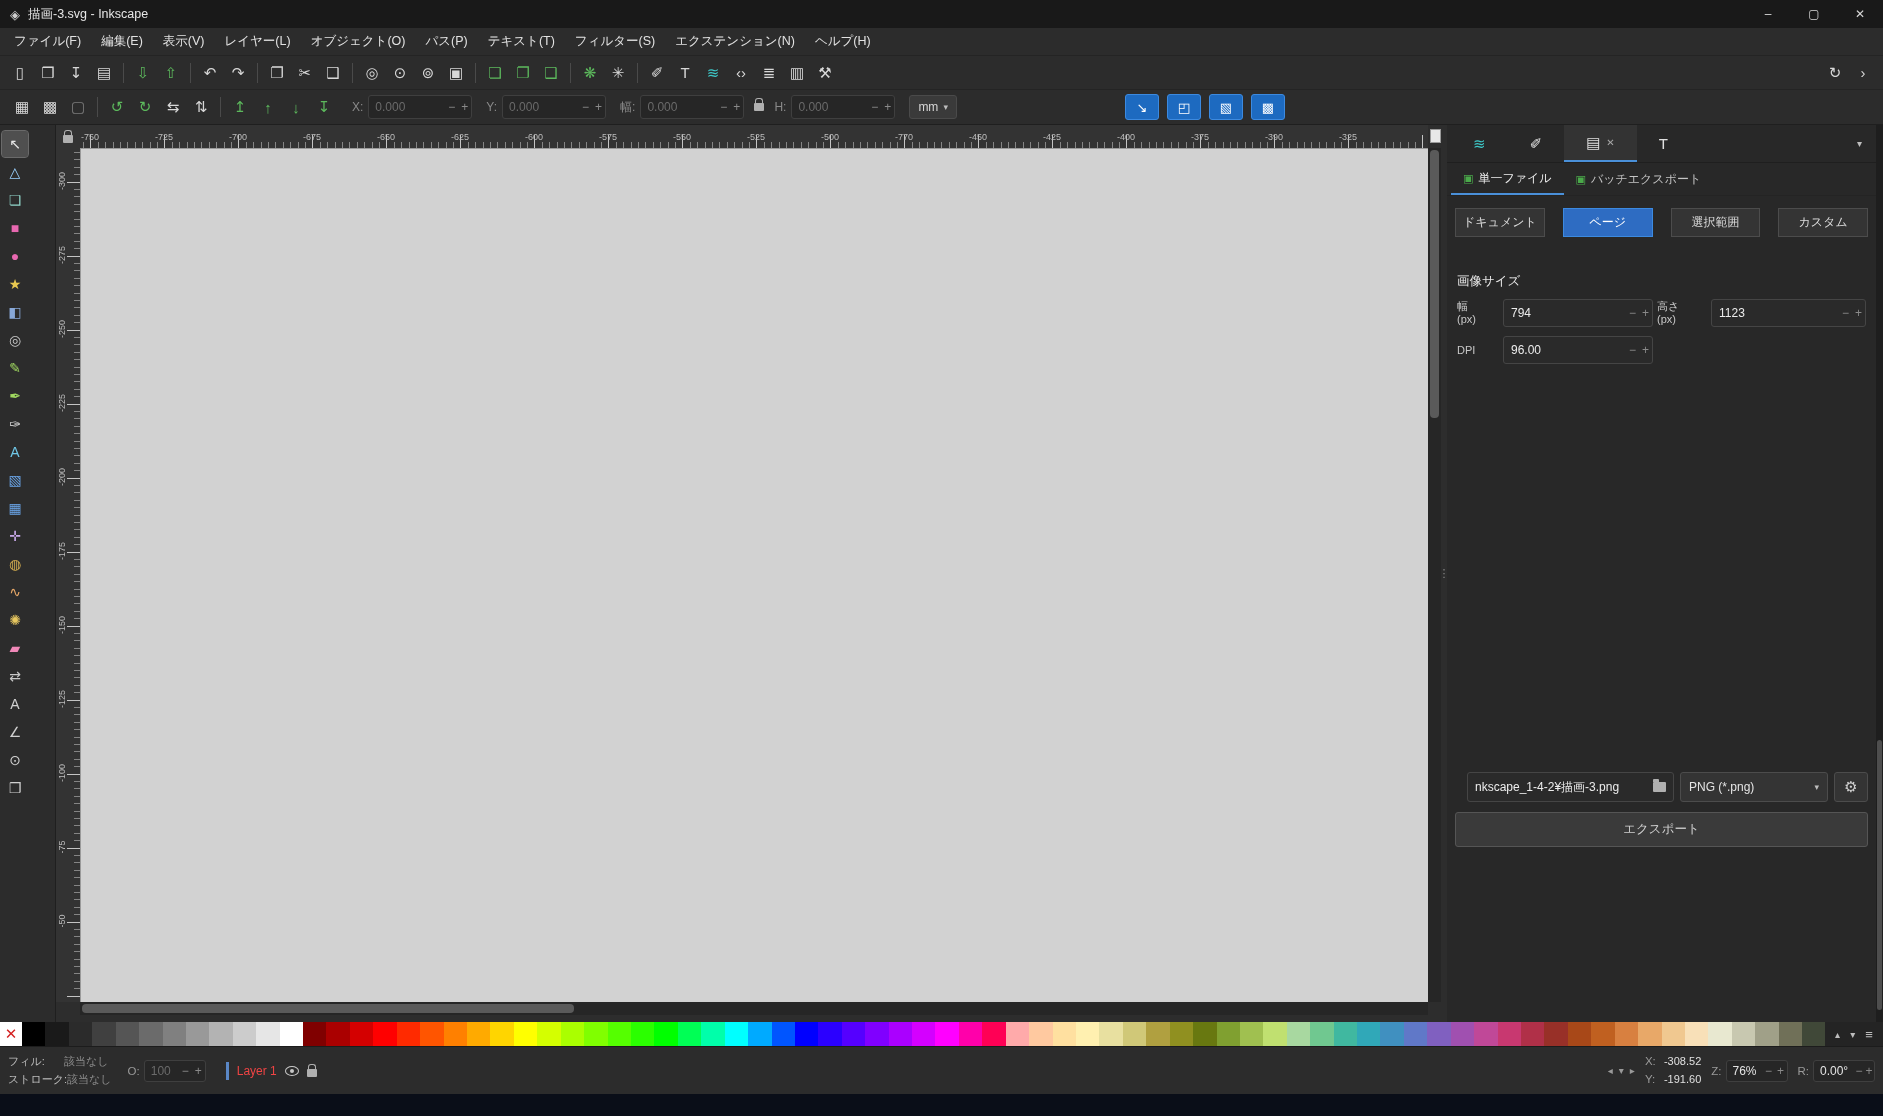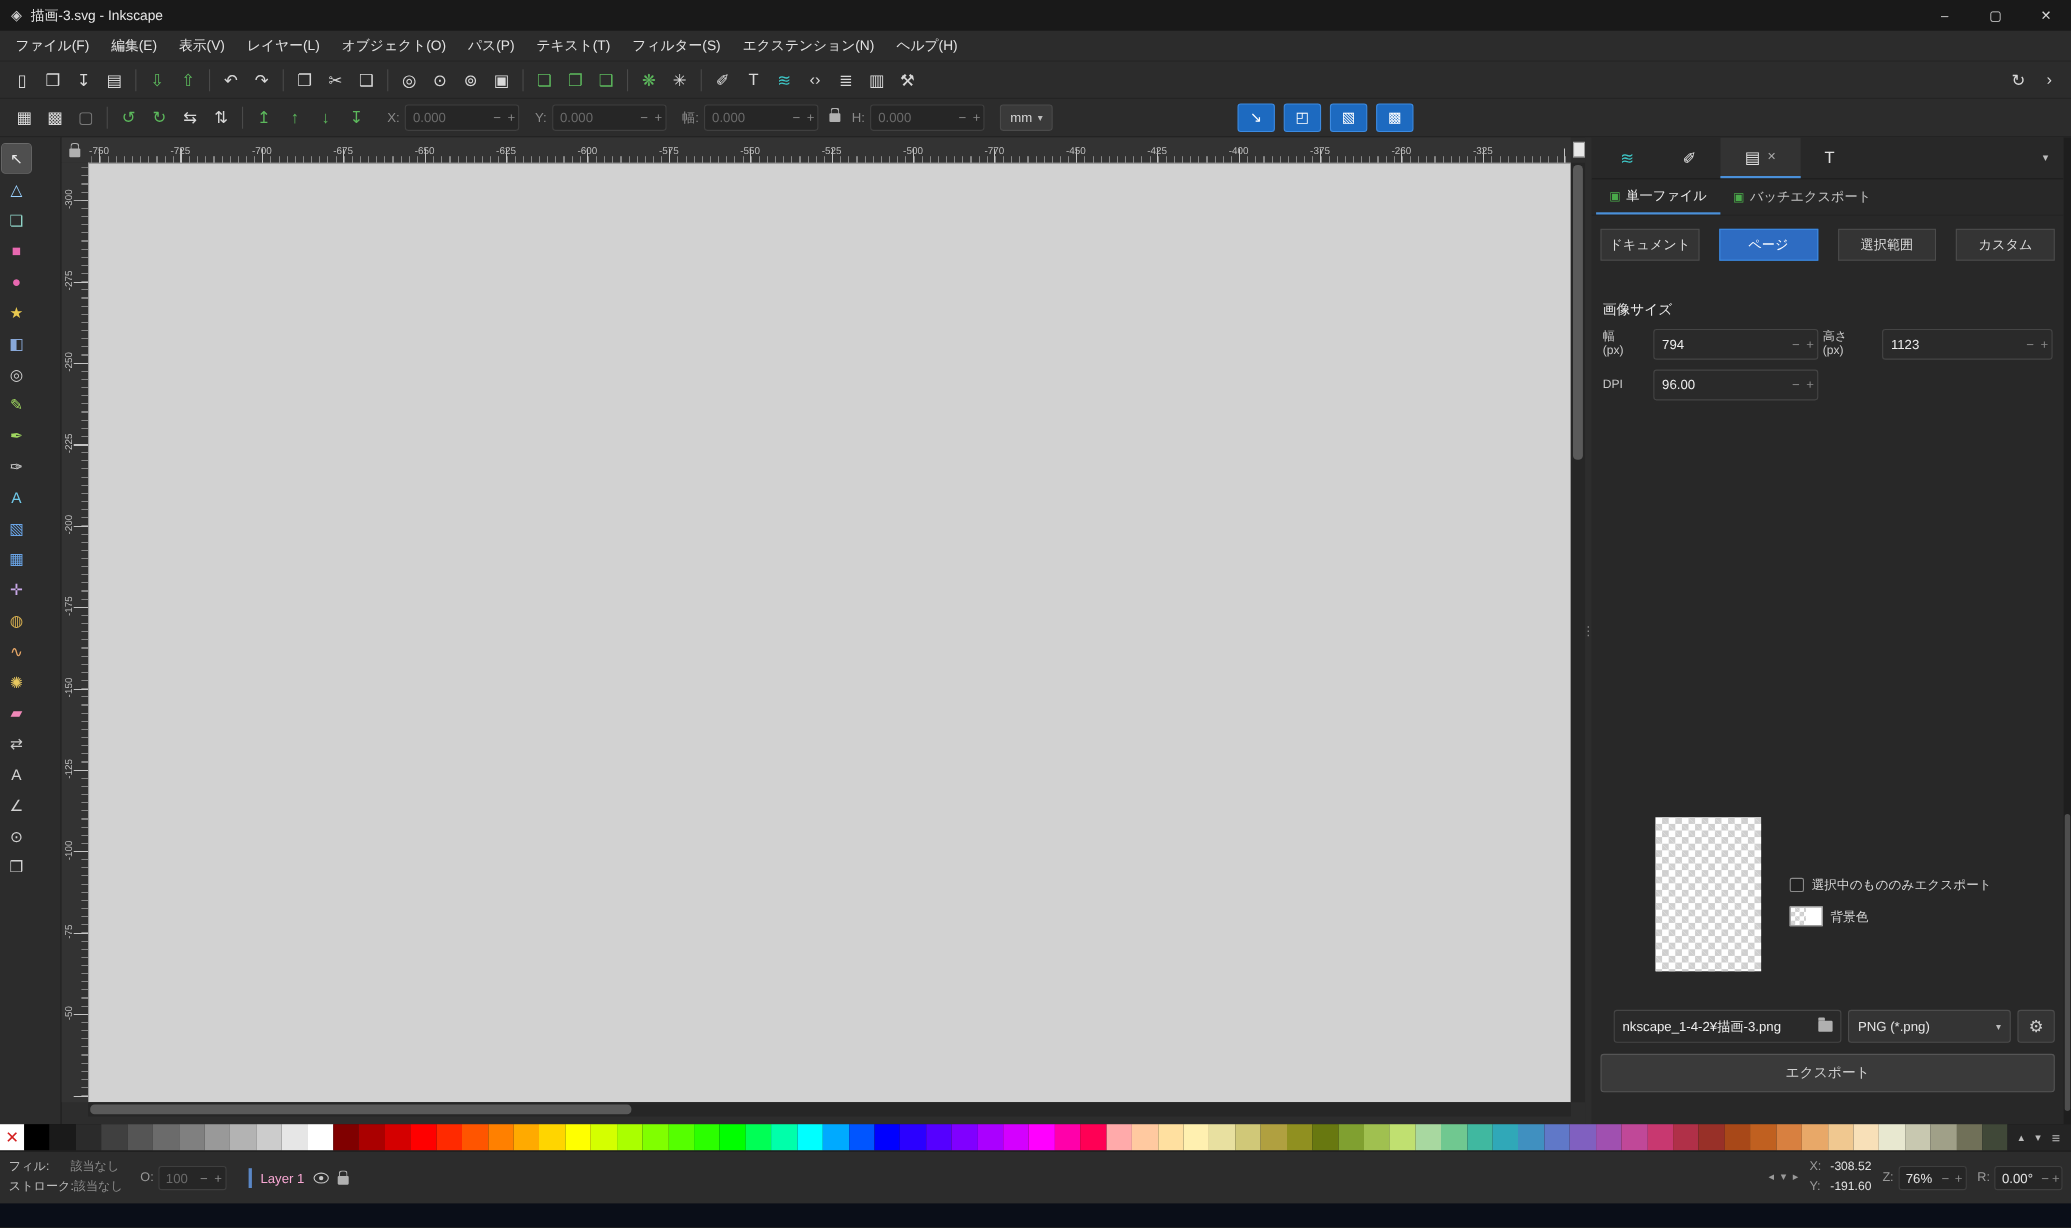--- a/index.html
+++ b/index.html
@@ -130,21 +130,21 @@
   
   #statusbar { position:absolute; left:0; top:1046px; right:0; height:48px; background:#2c2c2c; border-top:1px solid #1c1c1c; display:flex; align-items:center; padding:0 8px; gap:10px; }
   #fs-block { font-size:11px; line-height:1.55; flex:none; }
   .fs-label { color:#bdbdbd; display:inline-block; min-width:56px; }
   .fs-value { color:#8c8c8c; }
   #opacity-block { display:flex; align-items:center; gap:4px; flex:none; margin-left:6px; }
   .sb-label { color:#9a9a9a; font-size:11.5px; }
   .num-input.small { width:62px; height:22px; }
   #layer-block { display:flex; align-items:center; gap:8px; flex:none; margin-left:10px; }
   .layer-colorbar { width:3px; height:18px; background:#5a87c6; }
-  .layer-name { font-size:12px; color:#f9a8d4; }
+  .layer-name { font-size:12px; color:#ef4444; }
   .mini-eye { display:inline-block; width:14px; height:10px; position:relative; }
   .mini-eye::before { content:""; position:absolute; inset:0; border:1px solid #c8c8c8; border-radius:50%; }
   .mini-eye::after { content:""; position:absolute; left:5px; top:3px; width:4px; height:4px; border-radius:50%; background:#c8c8c8; }
   #sb-message { flex:1; font-size:12px; color:#cfcfcf; white-space:nowrap; overflow:hidden; text-overflow:ellipsis; }
   #sb-right { margin-left:auto; display:flex; align-items:center; gap:10px; flex:none; }
   #sb-nav { display:flex; gap:6px; color:#9a9a9a; font-size:10px; }
   #xy-block { font-size:11px; line-height:1.5; text-align:left; }
   #xy-block .sb-label { display:inline-block; min-width:16px; }
   .xy-val { color:#e0e0e0; }
   .zr-group { display:flex; align-items:center; gap:4px; }
@@ -325,21 +325,21 @@
       <span class="hrlabel" style="left:454px">-600</span>
       <span class="hrlabel" style="left:528px">-575</span>
       <span class="hrlabel" style="left:602px">-550</span>
       <span class="hrlabel" style="left:676px">-525</span>
       <span class="hrlabel" style="left:750px">-500</span>
       <span class="hrlabel" style="left:824px">-770</span>
       <span class="hrlabel" style="left:898px">-450</span>
       <span class="hrlabel" style="left:972px">-425</span>
       <span class="hrlabel" style="left:1046px">-400</span>
       <span class="hrlabel" style="left:1120px">-375</span>
-      <span class="hrlabel" style="left:1194px">-260</span>
+      <span class="hrlabel" style="left:1194px">-390</span>
       <span class="hrlabel" style="left:1268px">-325</span>
     </div>
   <div id="vruler">
       <span class="vrlabel" style="top:28px">-300</span>
       <span class="vrlabel" style="top:102px">-275</span>
       <span class="vrlabel" style="top:176px">-250</span>
       <span class="vrlabel" style="top:250px">-225</span>
       <span class="vrlabel" style="top:324px">-200</span>
       <span class="vrlabel" style="top:398px">-175</span>
       <span class="vrlabel" style="top:472px">-150</span>
@@ -417,33 +417,20 @@
       <div class="dock-input">
         <span class="num-value">96.00</span>
         <span class="spin">−</span>
         <span class="spin">+</span>
       </div>
       <span></span>
         <span></span>
     </div>
 
     <div id="dock-bottom">
-      <div id="preview-row">
-        <div id="export-preview" class="checker"></div>
-        <div id="options-col">
-          <div class="opt-row">
-            <span class="checkbox"></span>
-            <span class="opt-label">選択中のもののみエクスポート</span>
-          </div>
-          <div class="opt-row">
-            <span class="bg-swatch"></span>
-            <span class="opt-label">背景色</span>
-          </div>
-        </div>
-      </div>
       <div id="file-row">
         <div id="file-input">
           <span id="file-name">nkscape_1-4-2¥描画-3.png</span>
           <span class="folder-ic"></span>
         </div>
         <div id="format-dd">
           <span>PNG (*.png)</span>
           <span class="dd-arrow">▾</span>
         </div>
         <div id="gear-btn">

